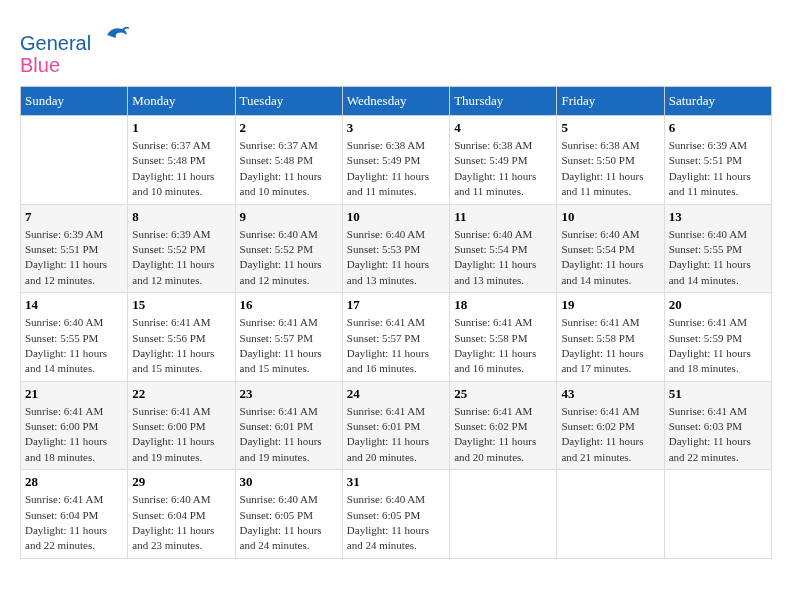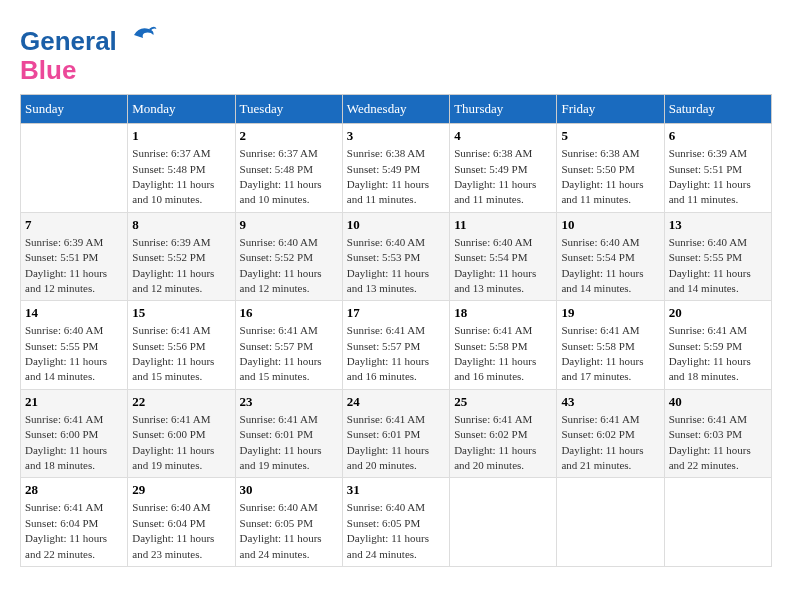--- a/index.html
+++ b/index.html
@@ -14,22 +14,22 @@
       display: flex;
       justify-content: space-between;
       align-items: flex-start;
       margin-bottom: 10px;
     }
     .logo {
       display: flex;
       align-items: center;
     }
     .logo-text {
-      font-size: 26px;
-      font-weight: bold;
+      font-size: 20px;
+      font-weight: normal;
       color: #333;
       line-height: 1.1;
     }
     .logo-text span {
       color: #1a5fa8;
     }
     .logo-bird {
       width: 30px;
       height: 30px;
       margin-left: 4px;
@@ -306,21 +306,21 @@
 and 20 minutes.</div>
         </td>
         <td>
           <span class="day-num">43</span>
           <div class="day-info" style="white-space: pre-line;">Sunrise: 6:41 AM
 Sunset: 6:02 PM
 Daylight: 11 hours
 and 21 minutes.</div>
         </td>
         <td>
-          <span class="day-num">40</span>
+          <span class="day-num">51</span>
           <div class="day-info" style="white-space: pre-line;">Sunrise: 6:41 AM
 Sunset: 6:03 PM
 Daylight: 11 hours
 and 22 minutes.</div>
         </td>
       </tr>
       <tr>
         <td>
           <span class="day-num">28</span>
           <div class="day-info" style="white-space: pre-line;">Sunrise: 6:41 AM

